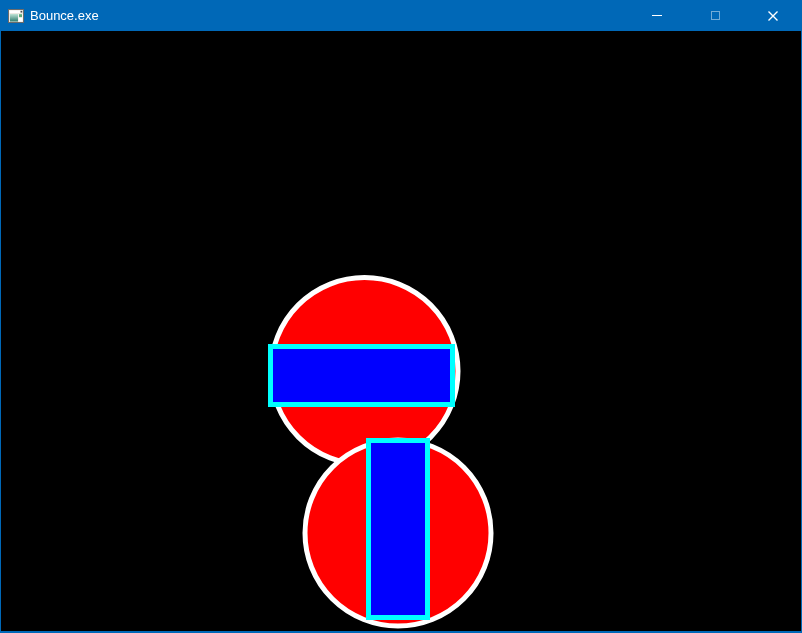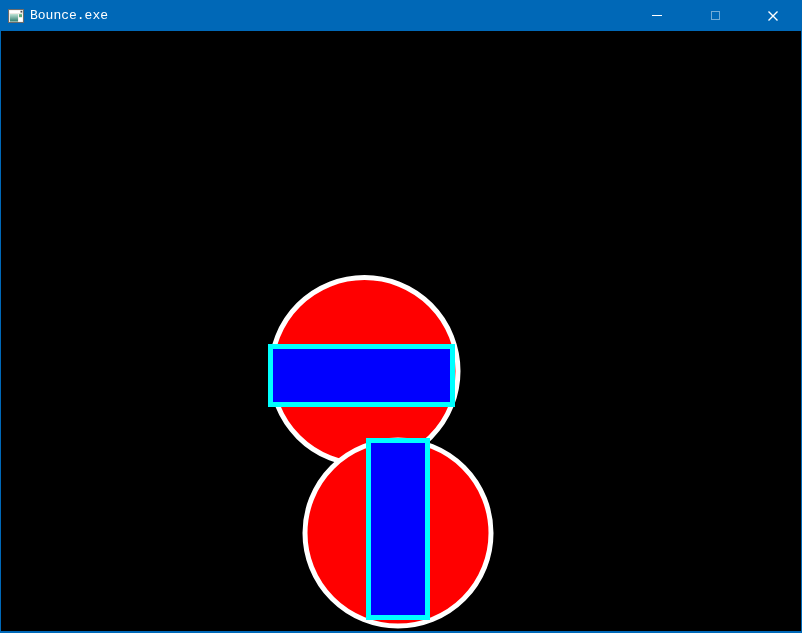--- a/index.html
+++ b/index.html
@@ -10,21 +10,20 @@
     width:802px; height:633px;
     display:flex; flex-direction:column;
     overflow:hidden;
     background:#000;
   }
   .titlebar {
     height:31px; flex:0 0 31px;
     background:var(--accent,#0068b7);
     display:flex; align-items:center;
     user-select:none;
-    font-family:Liberation Mono, monospace;
   }
   .app-icon {
     width:16px; height:16px;
     margin-left:8px; margin-right:6px;
     flex:0 0 16px;
   }
   .title-text {
     color:#ffffff;
     font-size:13px;
     line-height:31px;

